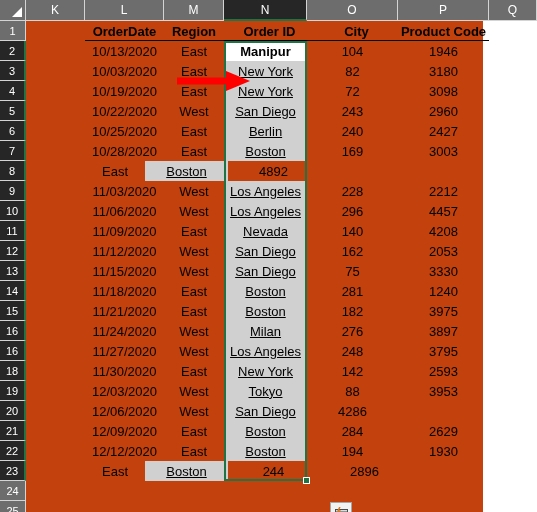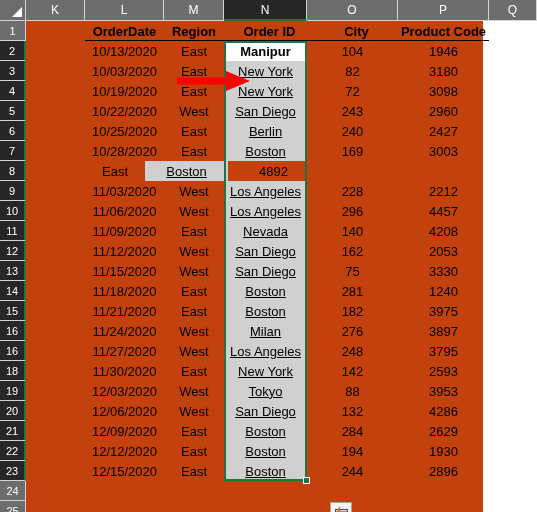--- a/index.html
+++ b/index.html
@@ -401,21 +401,20 @@
           <div class="cell c-n sel-fill">Tokyo</div>
           <div class="cell c-o">88</div>
           <div class="cell c-p">3953</div>
           <div class="cell c-q"></div>
         </div>
         <div class="data-row">
           <div class="cell c-k"></div>
           <div class="cell c-l">12/06/2020</div>
           <div class="cell c-m">West</div>
           <div class="cell c-n sel-fill">San Diego</div>
-          <div class="cell c-o">132</div>
           <div class="cell c-p">4286</div>
           <div class="cell c-q"></div>
         </div>
         <div class="data-row">
           <div class="cell c-k"></div>
           <div class="cell c-l">12/09/2020</div>
           <div class="cell c-m">East</div>
           <div class="cell c-n sel-fill">Boston</div>
           <div class="cell c-o">284</div>
           <div class="cell c-p">2629</div>
@@ -425,21 +424,20 @@
           <div class="cell c-k"></div>
           <div class="cell c-l">12/12/2020</div>
           <div class="cell c-m">East</div>
           <div class="cell c-n sel-fill">Boston</div>
           <div class="cell c-o">194</div>
           <div class="cell c-p">1930</div>
           <div class="cell c-q"></div>
         </div>
         <div class="data-row">
           <div class="cell c-k"></div>
-          <div class="cell c-l">12/15/2020</div>
           <div class="cell c-m">East</div>
           <div class="cell c-n sel-fill">Boston</div>
           <div class="cell c-o">244</div>
           <div class="cell c-p">2896</div>
           <div class="cell c-q"></div>
         </div>
       </div>
 
     <div class="sel-outline"></div>
     <div class="fill-handle"></div>

